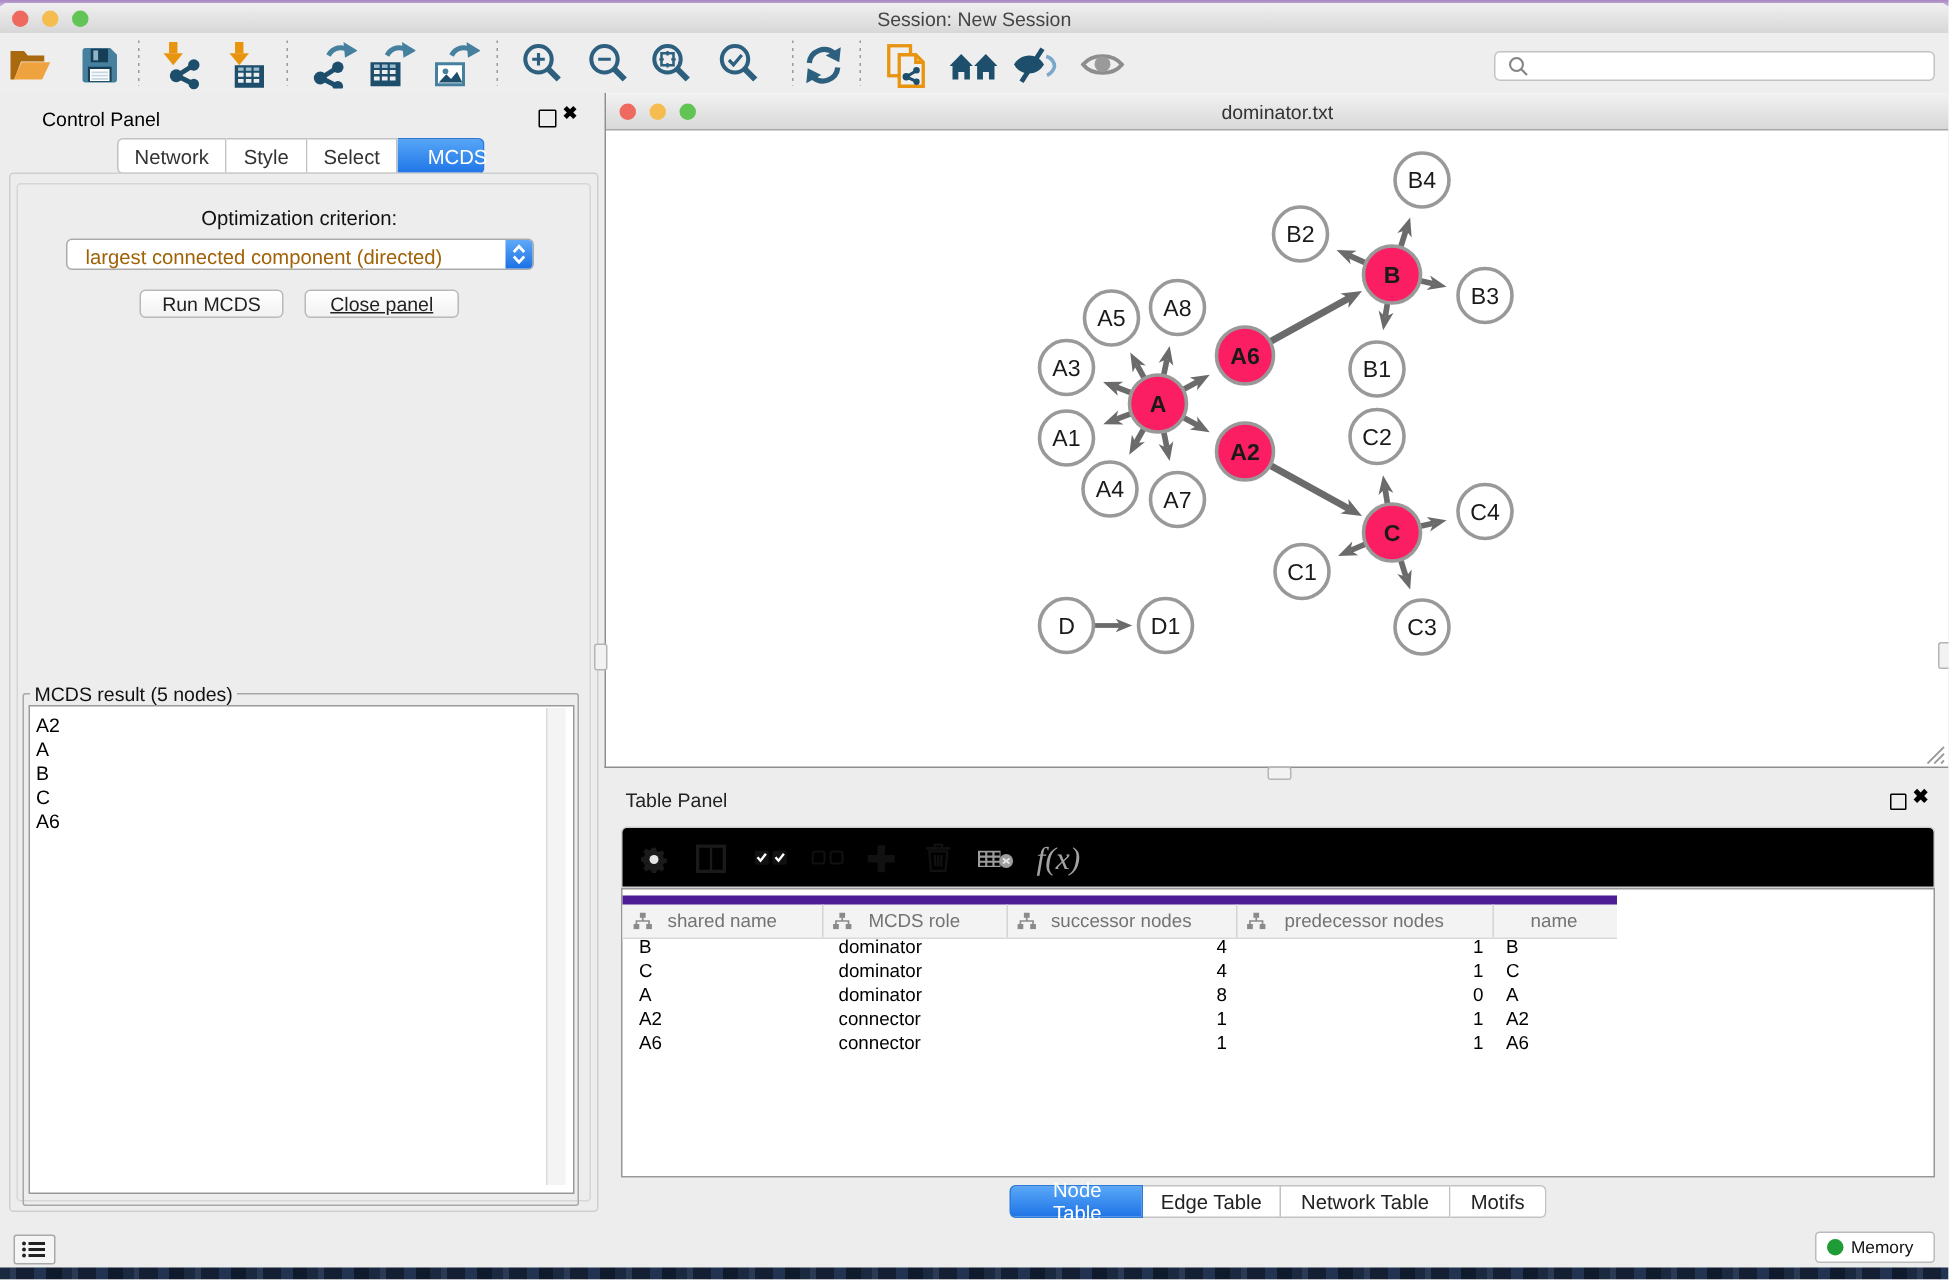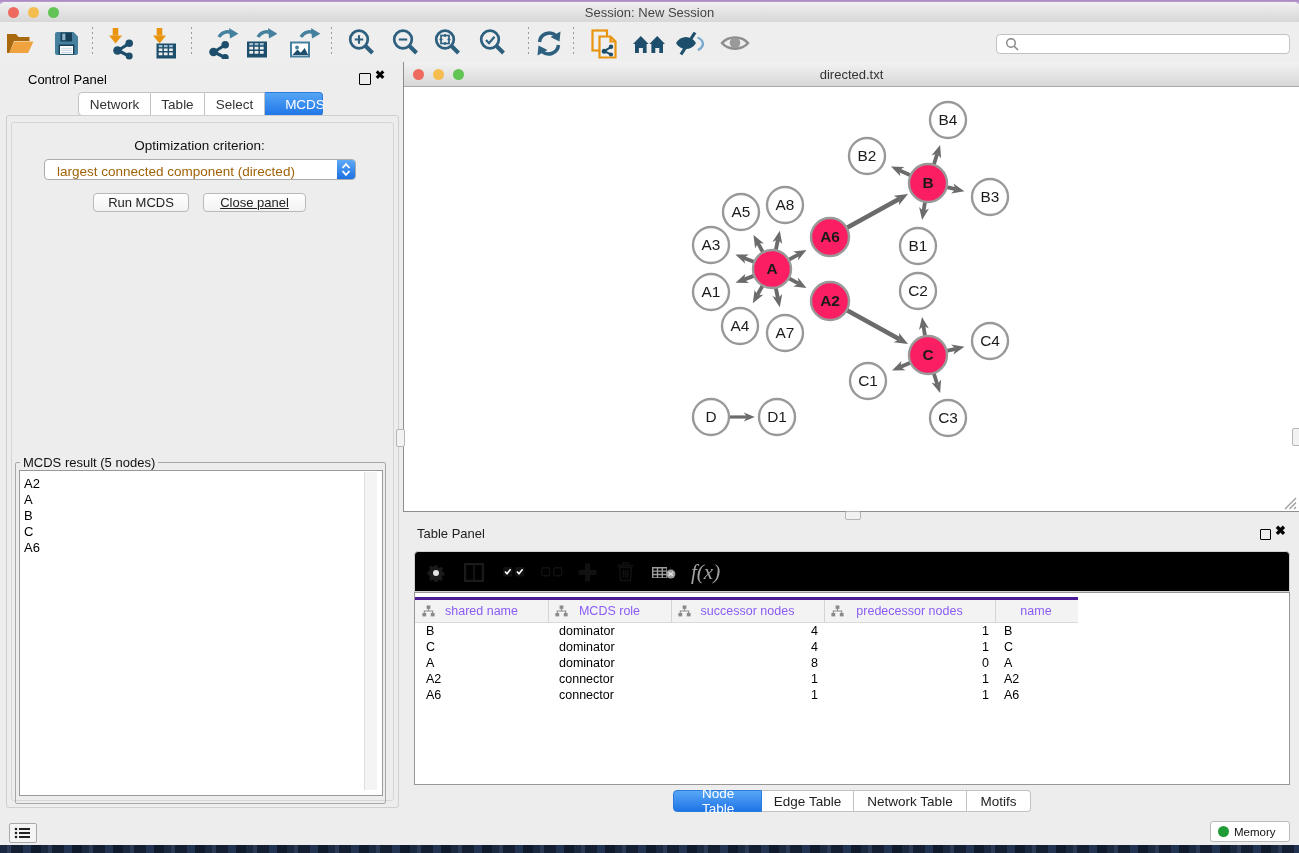--- a/index.html
+++ b/index.html
@@ -56,22 +56,22 @@
 #ntitle{position:absolute;left:0;top:0;right:0;height:24px;
   background:linear-gradient(#f2f2f2,#d8d8d8);border-bottom:1px solid #a8a8a8;}
 #ntitle .t{position:absolute;left:0;right:0;top:5px;text-align:center;font-size:13px;color:#333;}
 
 #tpanel{position:absolute;left:403px;top:518px;width:896px;height:300px;background:#ededed;}
 #tpanel .hdr{position:absolute;left:14px;top:8px;font-size:13px;color:#222;}
 #ttool{position:absolute;left:11px;top:33px;width:876px;height:41px;background:#000000;
   border:1px solid #d0d0d0;border-radius:4px 4px 0 0;box-sizing:border-box;}
 #ttable{position:absolute;left:11px;top:74px;width:876px;height:193px;background:#fff;
   border:1px solid #979797;box-sizing:border-box;}
-#thead{position:absolute;left:0;top:4px;width:663px;height:22px;background:#f3f3f3;border-top:3px solid #4c1d95;
-  border-bottom:1px solid #d9d9d9;font-size:12.5px;color:#8b5cf6;}
+#thead{position:absolute;left:0;top:4px;width:663px;height:22px;background:#f3f3f3;border-top:6px solid #4c1d95;
+  border-bottom:1px solid #d9d9d9;font-size:12.5px;color:#737373;}
 .thcell{position:absolute;top:0;height:22px;border-right:1px solid #d4d4d4;
   display:flex;align-items:center;justify-content:center;}
 .hico{position:absolute;left:7px;top:5px;}
 .trow{position:absolute;left:0;width:875px;height:16px;font-size:12.5px;color:#000;}
 .trow span{position:absolute;top:1px;}
 .btabs{position:absolute;left:270px;top:272px;height:22px;display:flex;font-size:13.5px;}
 .btab{background:#fff;border:1px solid #c2c2c2;border-left:none;color:#222;
   display:flex;align-items:center;justify-content:center;box-sizing:border-box;}
 .btab.sel{background:linear-gradient(#58a7f7,#1f74e6);color:#fff;
   border-color:#2a7bdc;border-radius:4px 0 0 4px;border-left:1px solid #2a7bdc;}
@@ -227,21 +227,21 @@
       <line x1="9.2" y1="9.2" x2="13" y2="13" stroke="#848484" stroke-width="1.5"></line>
     </svg>
   </div>
 
 <div id="cpanel">
   <div class="hdr">Control Panel</div>
   <div class="abs" style="left:359px;top:11px;width:10px;height:10px;border:1.6px solid #000;border-radius:1px;"></div>
   <div class="abs" style="left:375px;top:6px;font-size:12px;font-weight:bold;color:#000;">✖</div>
   <div class="tabs">
     <div class="tab first" style="width:73px;">Network</div>
-    <div class="tab" style="width:54px;">Table</div>
+    <div class="tab" style="width:54px;">Style</div>
     <div class="tab" style="width:60px;">Select</div>
     <div class="tab sel" style="width:58px;">MCDS</div>
   </div>
   <div id="cpbody">
     <div id="cpinner"></div>
     <div class="abs" style="left:-3px;width:100%;top:22px;text-align:center;font-size:13.5px;color:#111;">Optimization criterion:</div>
     <div id="combo">
       <div class="txt">largest connected component (directed)</div>
       <div class="sp">
         <svg width="18" height="19" viewBox="0 0 18 19">
@@ -264,21 +264,21 @@
       </div>
     </div>
   </div>
 </div>
 
 <div id="nwin">
   <div id="ntitle">
     <div class="tl" style="left:9px;top:7px;background:#ee6a5f;"></div>
     <div class="tl" style="left:29px;top:7px;background:#f5bd4f;"></div>
     <div class="tl" style="left:49px;top:7px;background:#61c454;"></div>
-    <div class="t">directed.txt</div>
+    <div class="t">dominator.txt</div>
   </div>
 <svg class="abs" style="left:0;top:24px;" width="896" height="426" viewBox="0 0 896 426">
 <g stroke="#6b6b6b" fill="#6b6b6b">
 <line x1="352.3" y1="188.9" x2="339.9" y2="193.6" stroke-width="3.8"></line>
 <polygon points="331.5,196.8 341.4,187.7 339.9,193.6 345.0,197.0" stroke="none"></polygon>
 <line x1="352.4" y1="176.8" x2="339.8" y2="171.9" stroke-width="3.8"></line>
 <polygon points="331.4,168.6 344.8,168.5 339.8,171.9 341.2,177.8" stroke="none"></polygon>
 <line x1="360.0" y1="168.2" x2="353.8" y2="156.9" stroke-width="3.8"></line>
 <polygon points="349.5,149.0 359.9,157.6 353.8,156.9 351.1,162.4" stroke="none"></polygon>
 <line x1="371.3" y1="166.5" x2="374.0" y2="153.5" stroke-width="3.8"></line>

